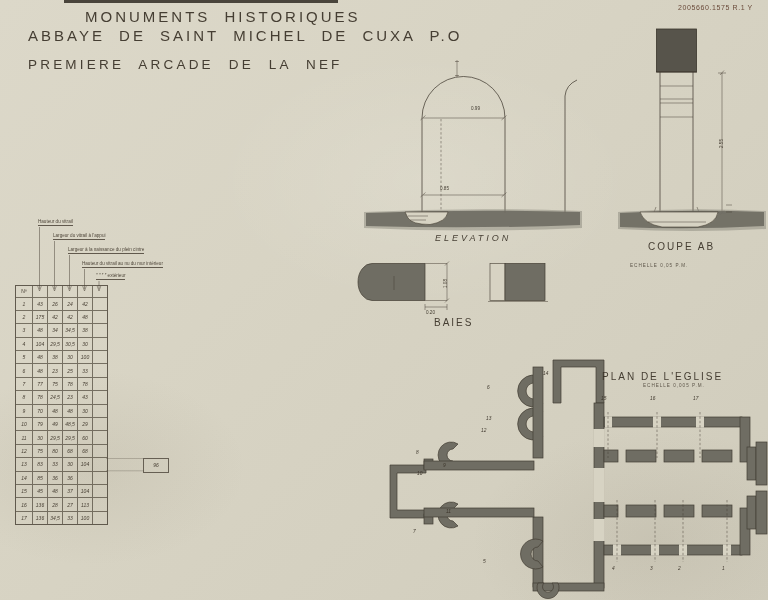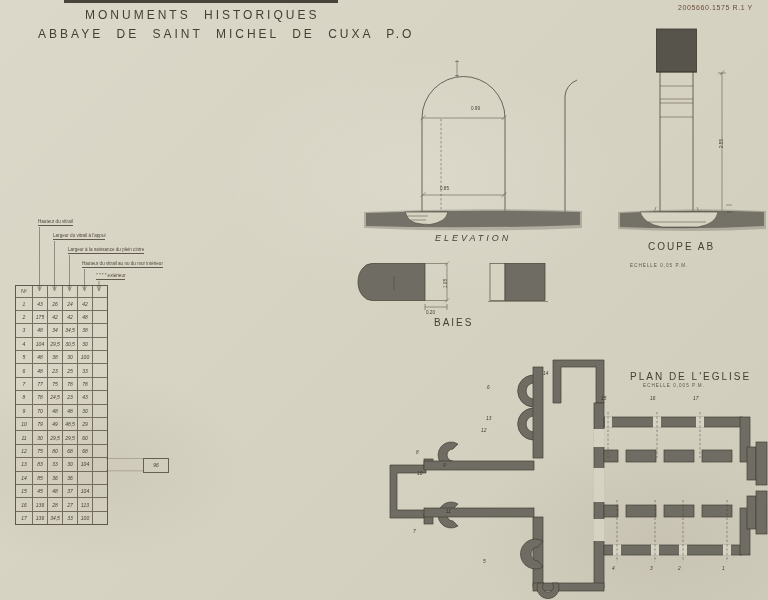--- a/index.html
+++ b/index.html
@@ -9,21 +9,21 @@
     font-family:"Liberation Sans",sans-serif;color:#3e392f;
   }
   #sheet::before{content:"";position:absolute;inset:0;pointer-events:none;
     background:
       radial-gradient(220px 140px at 12% 78%, rgba(120,110,90,.10), transparent 70%),
       radial-gradient(300px 180px at 55% 30%, rgba(255,255,250,.12), transparent 70%),
       radial-gradient(260px 160px at 85% 90%, rgba(110,100,82,.10), transparent 70%);}
   .abs{position:absolute;}
   .ink{color:rgba(56,49,38,.92);}
   
-  .h-small{font-size:12px;letter-spacing:3px;word-spacing:7px;white-space:nowrap;}
+  .h-small{font-size:15px;letter-spacing:3px;word-spacing:7px;white-space:nowrap;}
   .h-big{font-size:13.5px;letter-spacing:3.2px;word-spacing:8px;white-space:nowrap;}
   .cap{font-size:9px;letter-spacing:3px;white-space:nowrap;font-style:italic;}
   .cap-sm{font-size:10px;letter-spacing:2px;white-space:nowrap;}
   .scale-note{font-size:4.6px;letter-spacing:1px;white-space:nowrap;color:rgba(70,62,50,.85);}
   .stamp{font-size:7px;letter-spacing:.6px;color:#6a4a3a;white-space:nowrap;}
   
   .hand{font-size:4.6px;color:rgba(66,58,46,.92);white-space:nowrap;}
   .ann{border-bottom:.5px solid rgba(66,58,46,.8);padding-bottom:.5px;}
   .dim{font-size:4.6px;color:rgba(60,53,42,.95);white-space:nowrap;}
   .dim-v{transform:rotate(-90deg);transform-origin:left top;}
@@ -52,21 +52,22 @@
 </head>
 <body>
 
 <div id="sheet">
 
   <div id="topedge"></div>
 
   <div class="abs stamp" style="left:678px;top:4px;">2005660.1575 R.1 Y</div>
 
   <div class="abs ink h-small" style="left:85px;top:8px;">MONUMENTS HISTORIQUES</div>
-  <div class="abs ink h-small" style="left:38px;top:27px;">ABBAYE DE SAINT MICHEL DE CUXA P.O</div>
+  <div class="abs ink h-small" style="left:28px;top:27px;">ABBAYE DE SAINT MICHEL DE CUXA P.O</div>
+  <div class="abs ink h-big" style="left:28px;top:57px;">PREMIERE ARCADE DE LA NEF</div>
 
   <div class="abs hand ann" style="left:38px;top:219px;">Hauteur du vitrail</div>
   <div class="abs hand ann" style="left:53px;top:233px;">Largeur du vitrail à l'appui</div>
   <div class="abs hand ann" style="left:68px;top:247px;">Largeur à la naissance du plein cintre</div>
   <div class="abs hand ann" style="left:82px;top:261px;">Hauteur du vitrail au nu du mur intérieur</div>
   <div class="abs hand ann" style="left:96px;top:273px;">″     ″     ″     ″   extérieur</div>
 
   <div id="wtable">
     <div class="trow thead">
       <div class="tcell">Nº</div>
@@ -329,21 +330,21 @@
   <div class="abs dim" style="left:440px;top:186px;">0.85</div>
 
   <div class="abs ink cap-sm" style="left:648px;top:241px;">COUPE AB</div>
   <div class="abs scale-note" style="left:630px;top:263px;">ECHELLE 0,05 P.M.</div>
   <div class="abs dim dim-v" style="left:719px;top:148px;">2.55</div>
 
   <div class="abs ink cap-sm" style="left:434px;top:317px;">BAIES</div>
   <div class="abs dim dim-v" style="left:443px;top:288px;">1.08</div>
   <div class="abs dim" style="left:426px;top:310px;">0.20</div>
 
-  <div class="abs ink cap-sm" style="left:630px;top:371px;">PLAN DE L'EGLISE</div>
+  <div class="abs ink cap-sm" style="left:602px;top:371px;">PLAN DE L'EGLISE</div>
   <div class="abs scale-note" style="left:643px;top:383px;">ECHELLE 0,005 P.M.</div>
   <div id="baynums">
       <div class="baynum" style="left: 601px; top: 396px;">15</div>
       <div class="baynum" style="left: 650px; top: 396px;">16</div>
       <div class="baynum" style="left: 693px; top: 396px;">17</div>
       <div class="baynum" style="left: 612px; top: 566px;">4</div>
       <div class="baynum" style="left: 650px; top: 566px;">3</div>
       <div class="baynum" style="left: 678px; top: 566px;">2</div>
       <div class="baynum" style="left: 722px; top: 566px;">1</div>
       <div class="baynum" style="left: 487px; top: 385px;">6</div>

